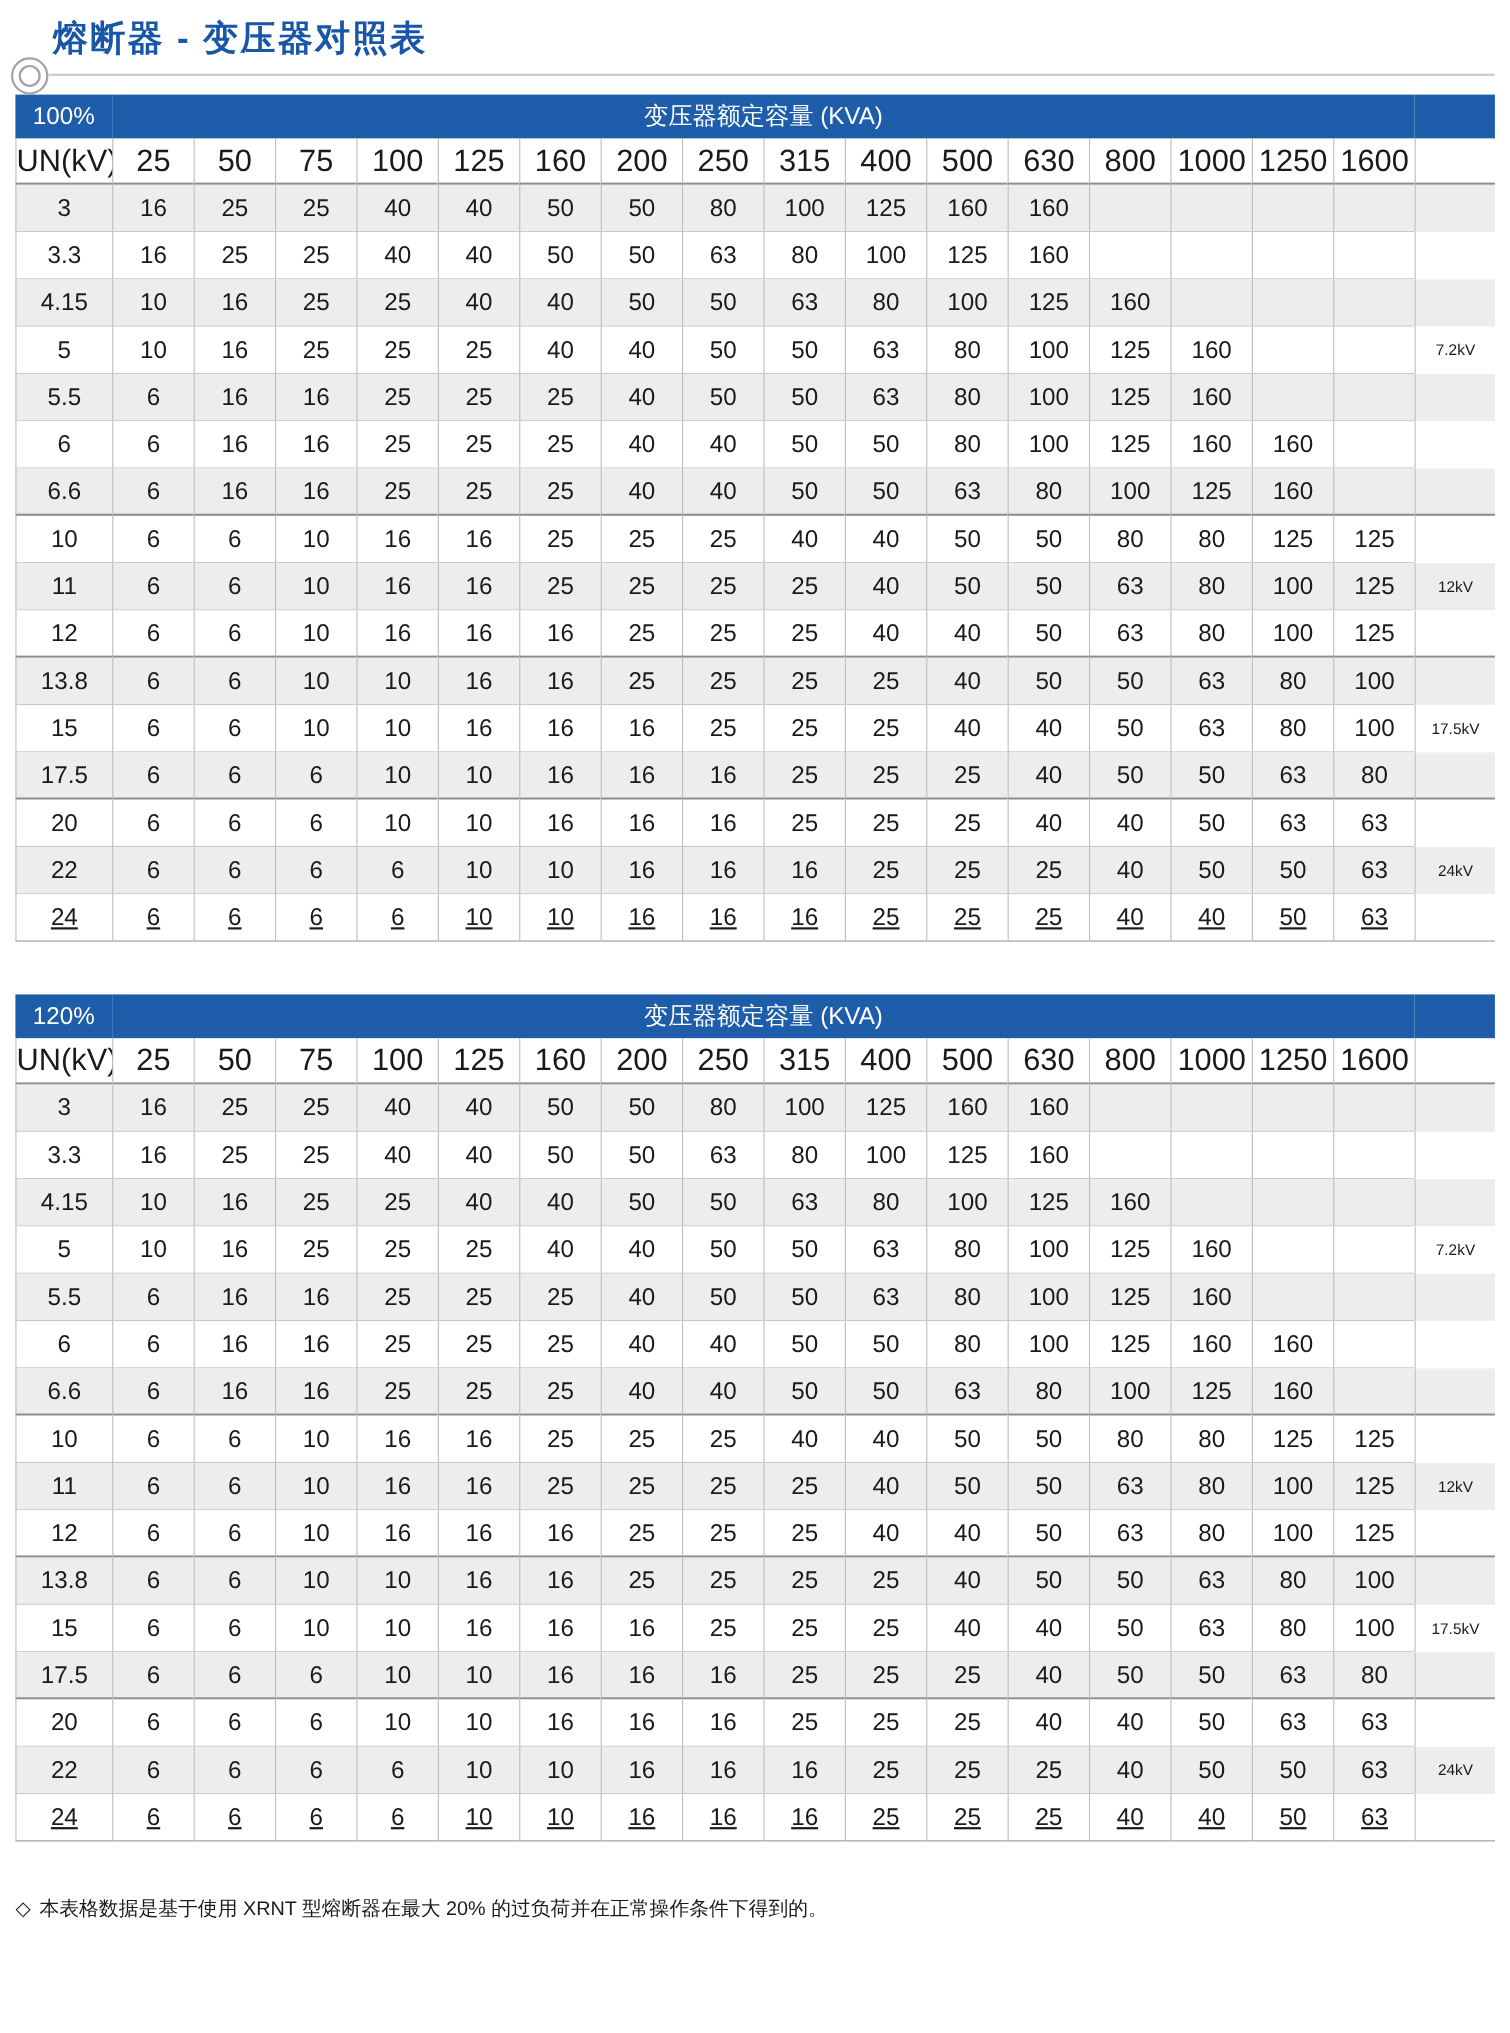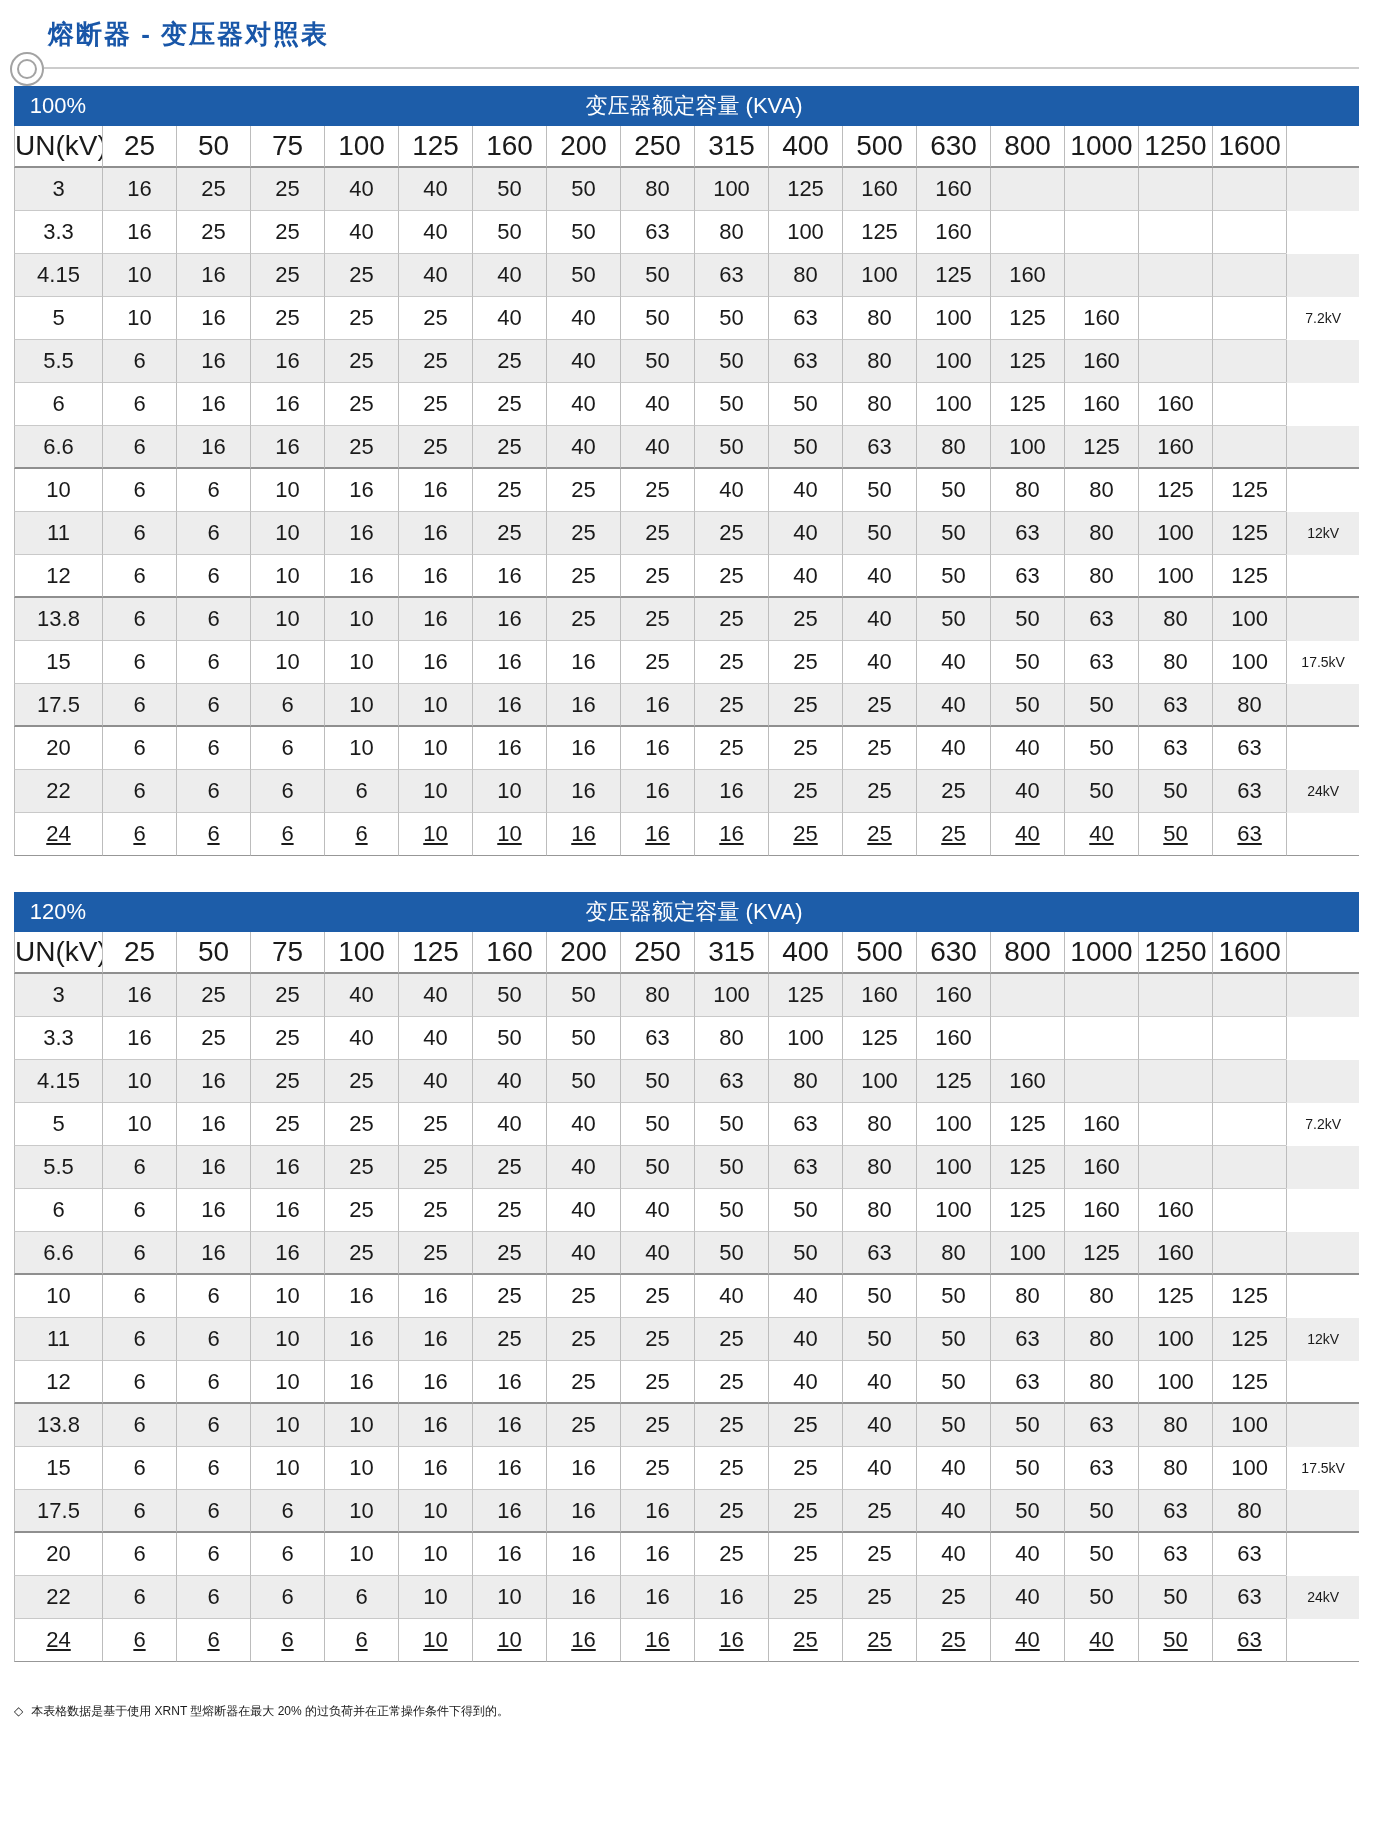--- a/index.html
+++ b/index.html
@@ -13,36 +13,36 @@
   }
   *{box-sizing:border-box;}
   html,body{margin:0;padding:0;}
   body{
     width:1373px;height:1848px;background:#ffffff;color:#1a1a1a;
     font-family:"Liberation Sans","DejaVu Sans",sans-serif;
     position:relative;overflow:hidden;
   }
   .page{padding:18px 14px 0 14px;}
   .title{
-    margin:0 0 0 34px;font-size:26px;line-height:32px;font-weight:bold;
+    margin:0 0 0 34px;font-size:32px;line-height:32px;font-weight:bold;
     color:var(--title-blue);letter-spacing:2px;
   }
   .rule-row{position:relative;height:34px;margin-top:2px;}
   .ring-outer{
     position:absolute;left:-4px;top:0;width:34px;height:34px;border:2px solid #a3a3a3;
     border-radius:50%;background:#fff;display:flex;align-items:center;justify-content:center;z-index:2;
   }
   .ring-inner{width:20px;height:20px;border:2px solid #a3a3a3;border-radius:50%;}
   .rule-line{position:absolute;left:30px;right:0;top:15px;height:2px;background:var(--divider-gray);}
   .subtitle{font-size:20px;line-height:26px;margin:10px 0 16px 0;}
   .diamond{margin-right:8px;}
 
   table.tbl{
     border-collapse:separate;border-spacing:0;table-layout:fixed;
-    width:1345px;margin-bottom:36px;
+    width:1345px;margin-bottom:48px;
   }
   .tbl th,.tbl td{padding:0;text-align:center;font-weight:normal;overflow:hidden;}
   
   .tbl tr.bar th{
     background:var(--header-blue);color:#fff;height:40px;font-size:22px;border:none;
   }
   .tbl th.percent{border-right:2px solid #ffffff;}
   
   .tbl tr.cols th{
     height:42px;font-size:28px;background:#fff;
@@ -57,21 +57,21 @@
     border-bottom:1px solid var(--border-row);
     background:#fff;
   }
   .tbl tbody tr.gray td{background:var(--stripe-gray);}
   .tbl tbody td.kv-cell{
     border-bottom:1px solid transparent;font-size:14px;
   }
   .tbl tbody tr.group-end td{border-bottom:2px solid var(--border-heavy);}
   .tbl tbody tr.group-end td.kv-cell{border-bottom:2px solid var(--border-heavy);}
   .tbl tbody tr:last-child td{border-bottom:1px solid #979797;text-decoration:underline;}
-  .footnote{font-size:12px;line-height:26px;margin:2px 0 0 0;}
+  .footnote{font-size:18px;line-height:26px;margin:2px 0 0 0;}
 </style>
 </head>
 <body>
 
 <div class="page">
   <div class="header-area">
     <h1 class="title">熔断器 - 变压器对照表</h1>
     <div class="rule-row">
       <span class="ring-outer">
           <span class="ring-inner"></span>

